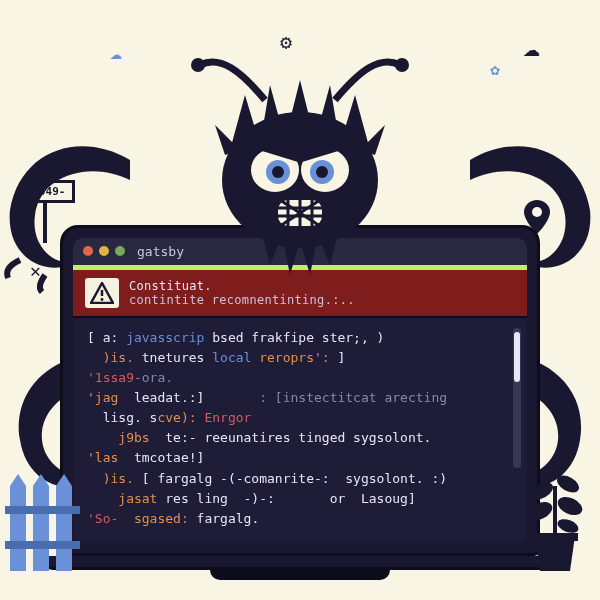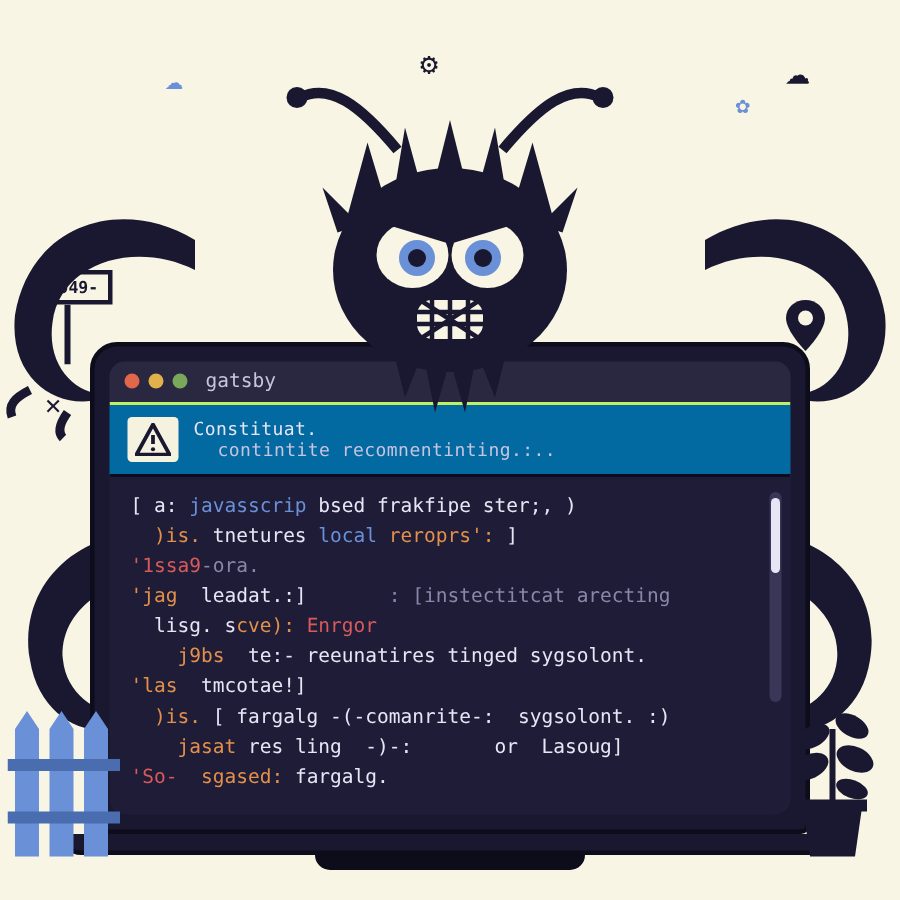--- a/index.html
+++ b/index.html
@@ -24,45 +24,45 @@
     padding: 10px;
     border: 3px solid #0d0c1a;
   }
   .titlebar {
     background: #2a2740;
     border-radius: 10px 10px 0 0;
     padding: 6px 10px;
     display: flex;
     align-items: center;
     gap: 6px;
-    border-bottom: 2px solid #bef264;
+    border-bottom: 5px solid #bef264;
   }
   .dot { width: 10px; height: 10px; border-radius: 50%; }
   .dot.red { background: #e2674a; }
   .dot.yel { background: #e2b24a; }
   .dot.grn { background: #7aa85a; }
   .title { color: #c8c4e0; font-size: 13px; margin-left: 6px; font-weight: 500; }
   .warn-banner {
-    background: #0369a1;
+    background: #7f1d1d;
     display: flex;
     align-items: center;
     gap: 10px;
     padding: 8px 12px;
     border-bottom: 2px solid #0d0c1a;
   }
   .warn-icon {
     width: 34px; height: 30px;
     background: #f5f2e0;
     display: flex;
     align-items: center;
     justify-content: center;
     border-radius: 3px;
   }
   .warn-text .l1 { color: #e8e5f5; font-size: 12px; letter-spacing: 0.3px; }
-  .warn-text .l2 { color: #c8c4e0; font-size: 12px; letter-spacing: 0.3px; margin-left: 16px; }
+  .warn-text .l2 { color: #c8c4e0; font-size: 12px; letter-spacing: 0.3px; }
   .terminal {
     background: #1f1c38;
     padding: 10px 14px 14px 14px;
     font-family: 'Consolas', monospace;
     font-size: 13px;
     line-height: 1.55;
     color: #d8d5ea;
     position: relative;
     min-height: 190px;
     border-radius: 0 0 10px 10px;

